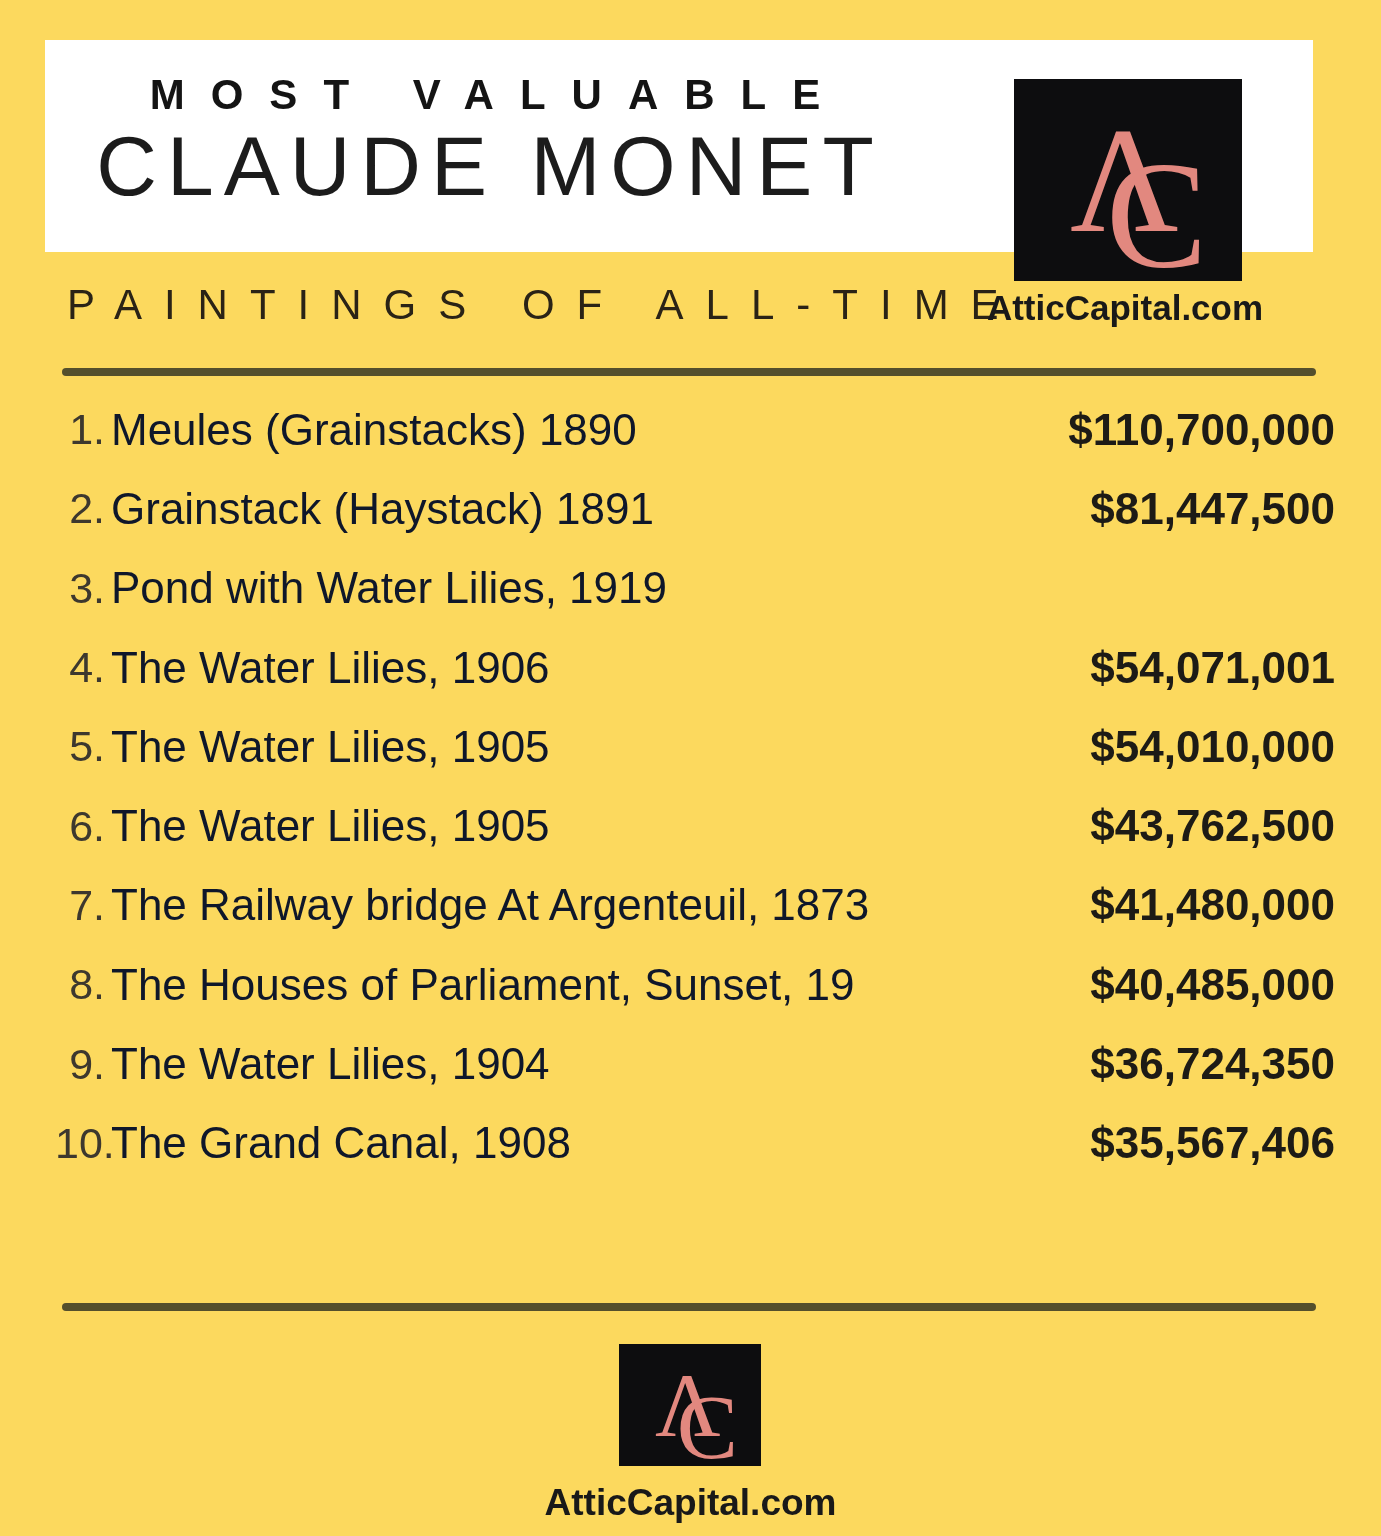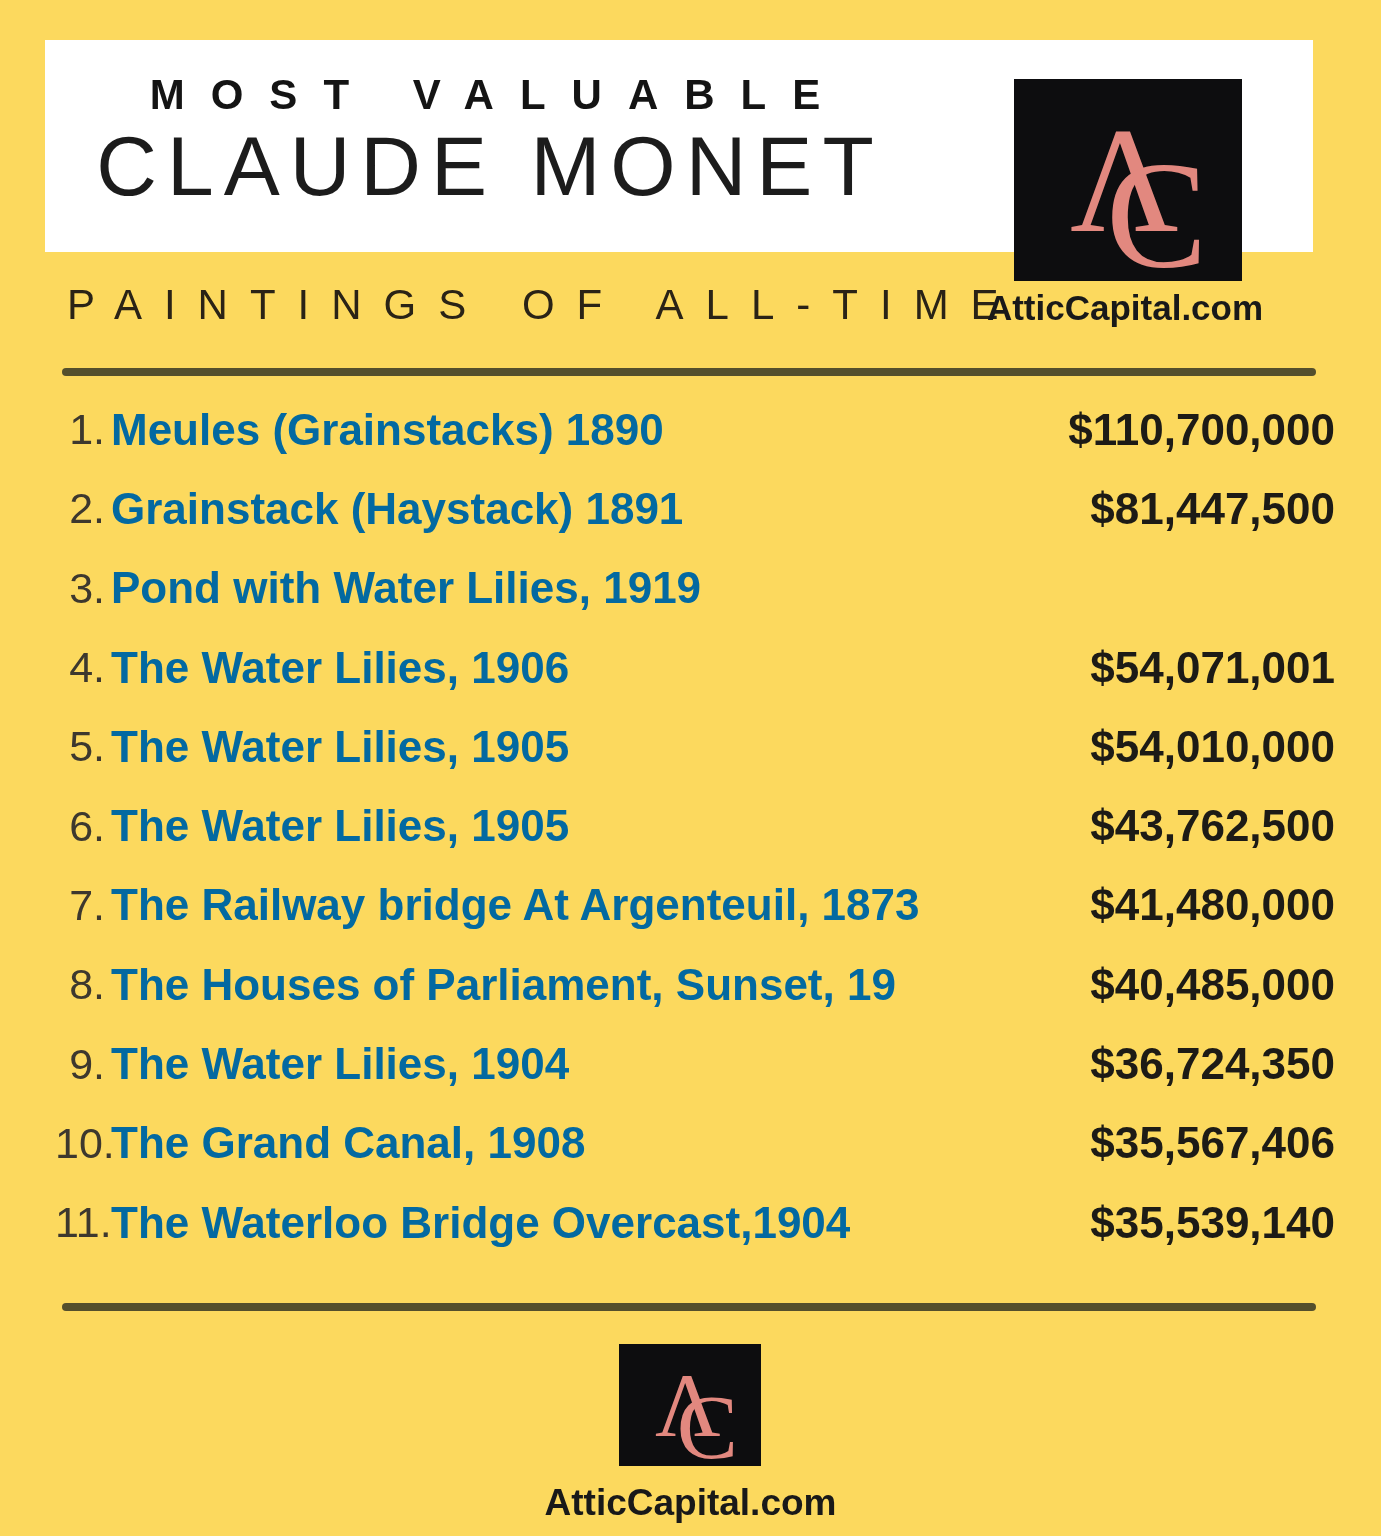--- a/index.html
+++ b/index.html
@@ -55,21 +55,21 @@
   .row {
     height:79.3px; display:flex; align-items:center;
   }
   .rank {
     flex:none; width:50px; text-align:right;
     font-size:43px; font-weight:400; color:#3d382e;
     line-height:1;
   }
   .painting-title {
     margin-left:6px;
-    font-size:44px; font-weight:700; color:#0369a1;
+    font-size:44px; font-weight:400; color:#0f172a;
     line-height:1; white-space:nowrap;
   }
   .price {
     margin-left:auto;
     font-size:44px; font-weight:700; color:#1d1b16;
     line-height:1; white-space:nowrap;text-align:center;
   }
   .footer-site {
     position:absolute; left:0; top:1484px; width:1381px;
     text-align:center; font-size:37px; font-weight:700; color:#191919;
@@ -137,25 +137,20 @@
   <div class="row">
     <span class="rank">9.</span>
     <span class="painting-title">The Water Lilies, 1904</span>
     <span class="price">$36,724,350</span>
   </div>
   <div class="row">
     <span class="rank">10.</span>
     <span class="painting-title">The Grand Canal, 1908</span>
     <span class="price">$35,567,406</span>
   </div>
-  <div class="row">
-    <span class="rank">11.</span>
-    <span class="painting-title">The Waterloo Bridge Overcast,1904</span>
-    <span class="price">$35,539,140</span>
-  </div>
 </div>
 
 <div class="divider bottom"></div>
 
 <div class="logo-box footer">
   <svg viewBox="0 0 228 202">
     <text x="56" y="152" font-size="150" font-family="Liberation Serif, serif" fill="#e2887f">Λ</text>
     <text x="92" y="188" font-size="152" font-family="Liberation Serif, serif" fill="#e2887f">C</text>
   </svg>
 </div>

